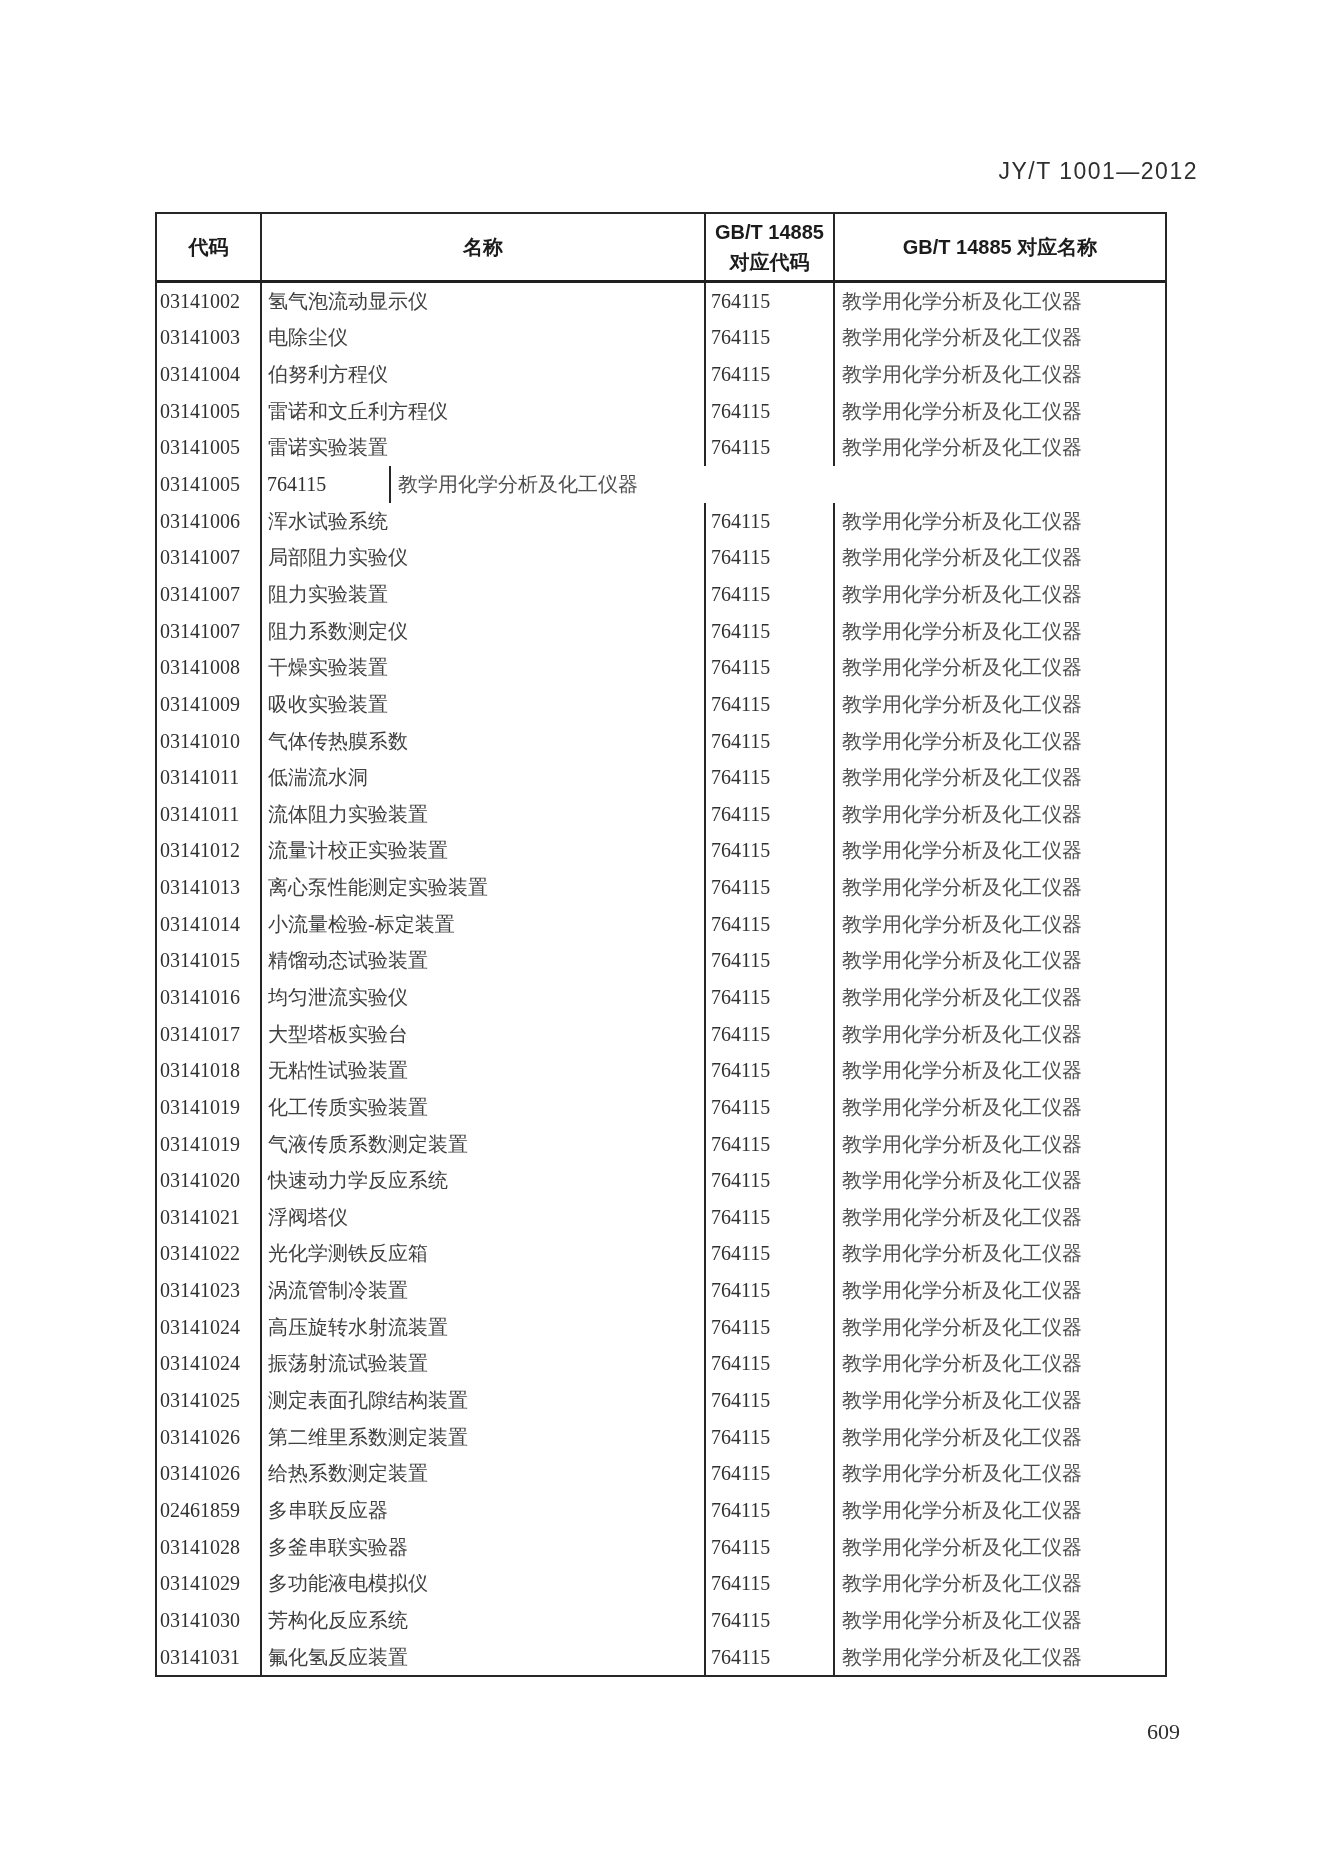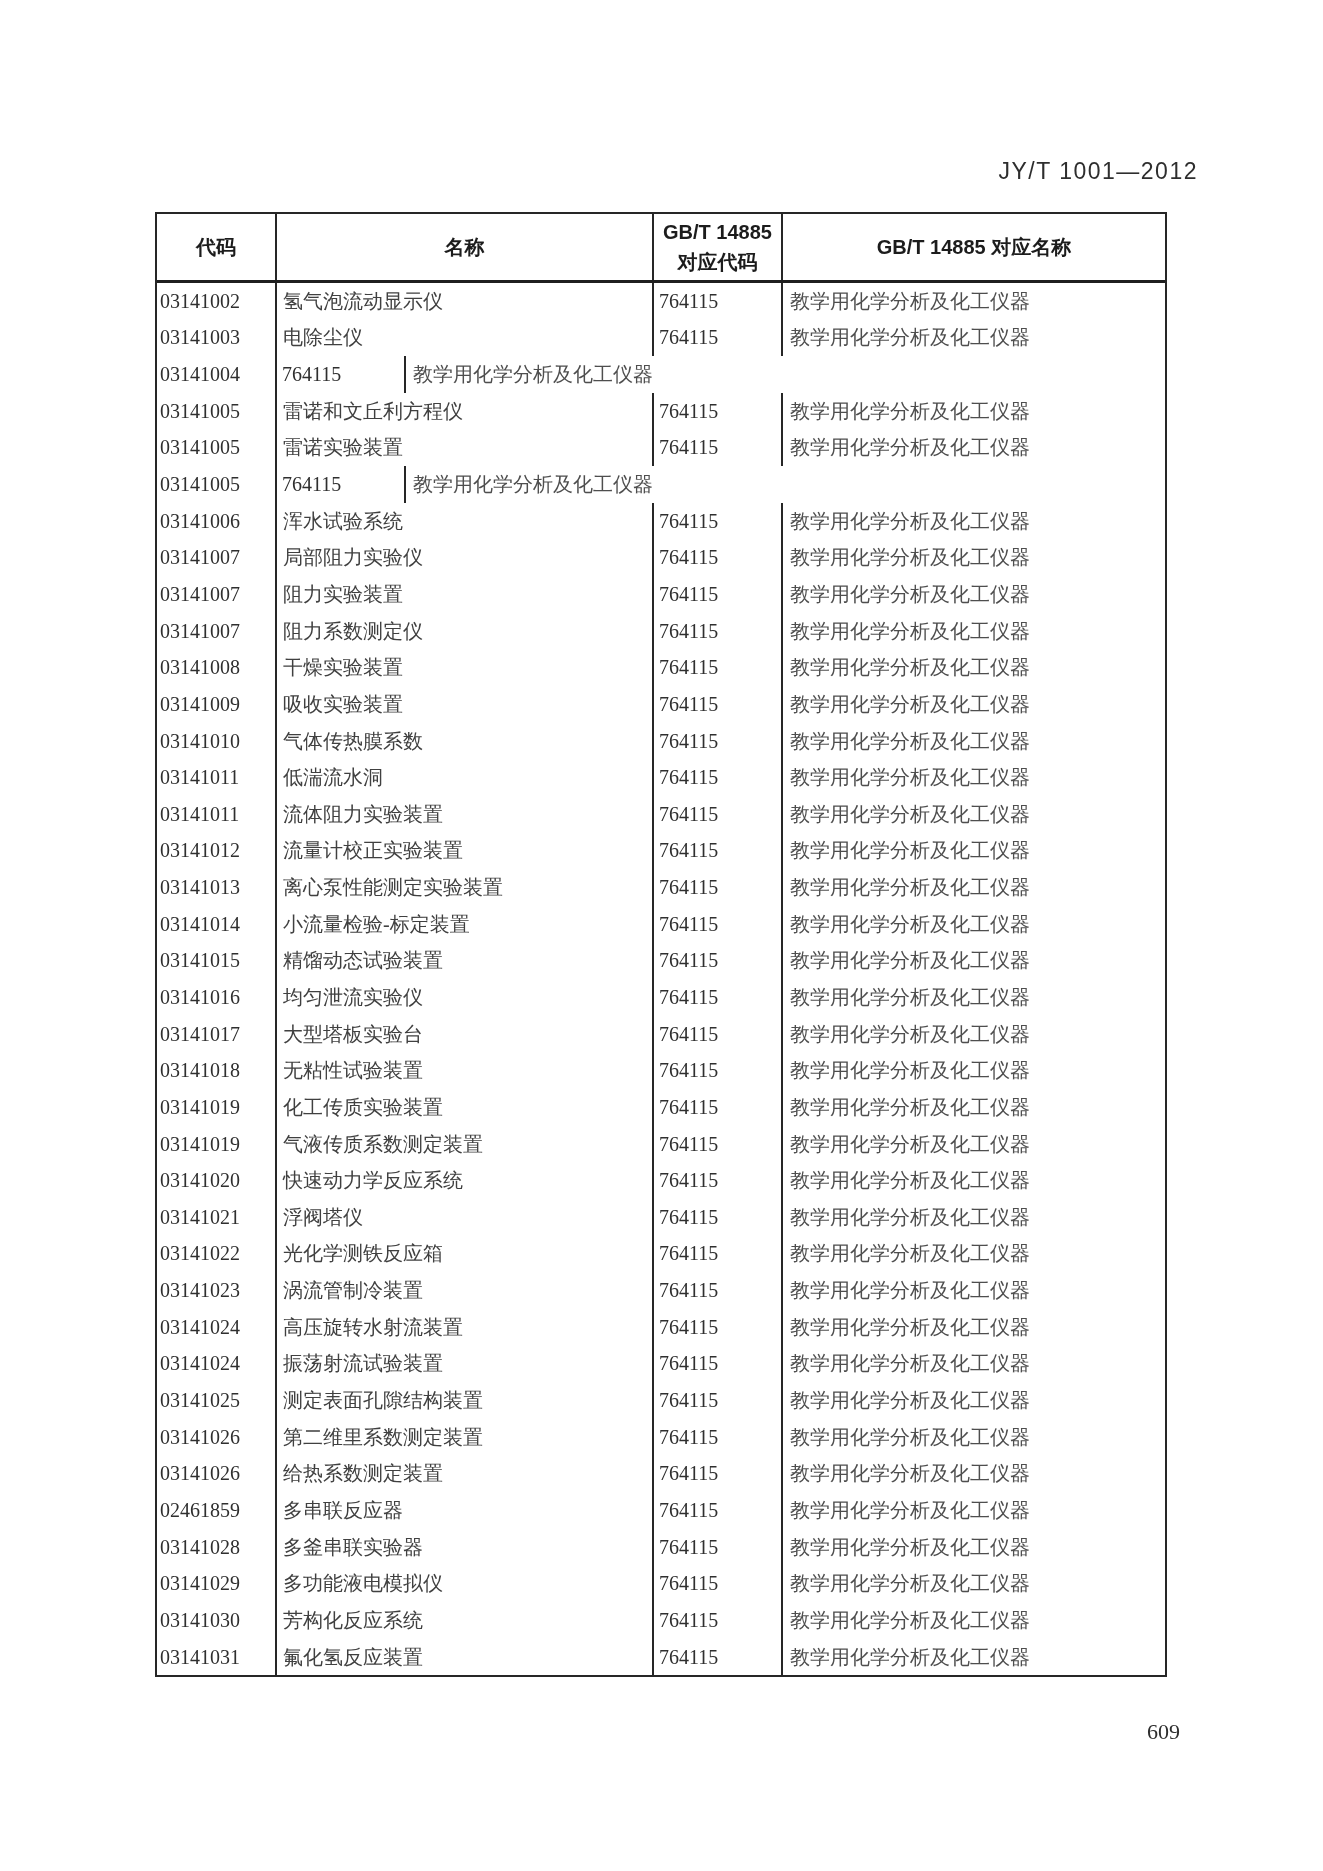--- a/index.html
+++ b/index.html
@@ -51,22 +51,22 @@
     display: flex;
     height: 36.65px;
   }
   .tcell {
     display: flex;
     align-items: center;
     font-size: 20px;
     overflow: hidden;
     white-space: nowrap;
   }
-  .w0 { width: 118px; }
-  .w1 { width: 377px; }
+  .w0 { width: 103px; }
+  .w1 { width: 444px; }
   .w2 { width: 129px; }
   .w3 { flex: 1; }
   .bl { border-left: 2px solid #262626; }
   .cell-code   { padding-left: 3px;  color: #2f2f2f; font-family: "Liberation Serif", "DejaVu Serif", serif; }
   .cell-name   { padding-left: 6px;  color: #404040; }
   .cell-gbt-code { padding-left: 5px; color: #2f2f2f; font-family: "Liberation Serif", "DejaVu Serif", serif; }
   .cell-gbt-name { padding-left: 7px; color: #4e4e4e; }
   .page-num {
     position: absolute;
     top: 1719px;
@@ -109,20 +109,21 @@
           <div class="tcell cell-gbt-name w3 bl">教学用化学分析及化工仪器</div>
         </div>
         <div class="trow">
           <div class="tcell cell-code w0">03141003</div>
           <div class="tcell cell-name w1 bl">电除尘仪</div>
           <div class="tcell cell-gbt-code w2 bl">764115</div>
           <div class="tcell cell-gbt-name w3 bl">教学用化学分析及化工仪器</div>
         </div>
         <div class="trow">
           <div class="tcell cell-code w0">03141004</div>
+          <div class="tcell cell-name w1 bl">伯努利方程仪</div>
           <div class="tcell cell-gbt-code w2 bl">764115</div>
           <div class="tcell cell-gbt-name w3 bl">教学用化学分析及化工仪器</div>
         </div>
         <div class="trow">
           <div class="tcell cell-code w0">03141005</div>
           <div class="tcell cell-name w1 bl">雷诺和文丘利方程仪</div>
           <div class="tcell cell-gbt-code w2 bl">764115</div>
           <div class="tcell cell-gbt-name w3 bl">教学用化学分析及化工仪器</div>
         </div>
         <div class="trow">

